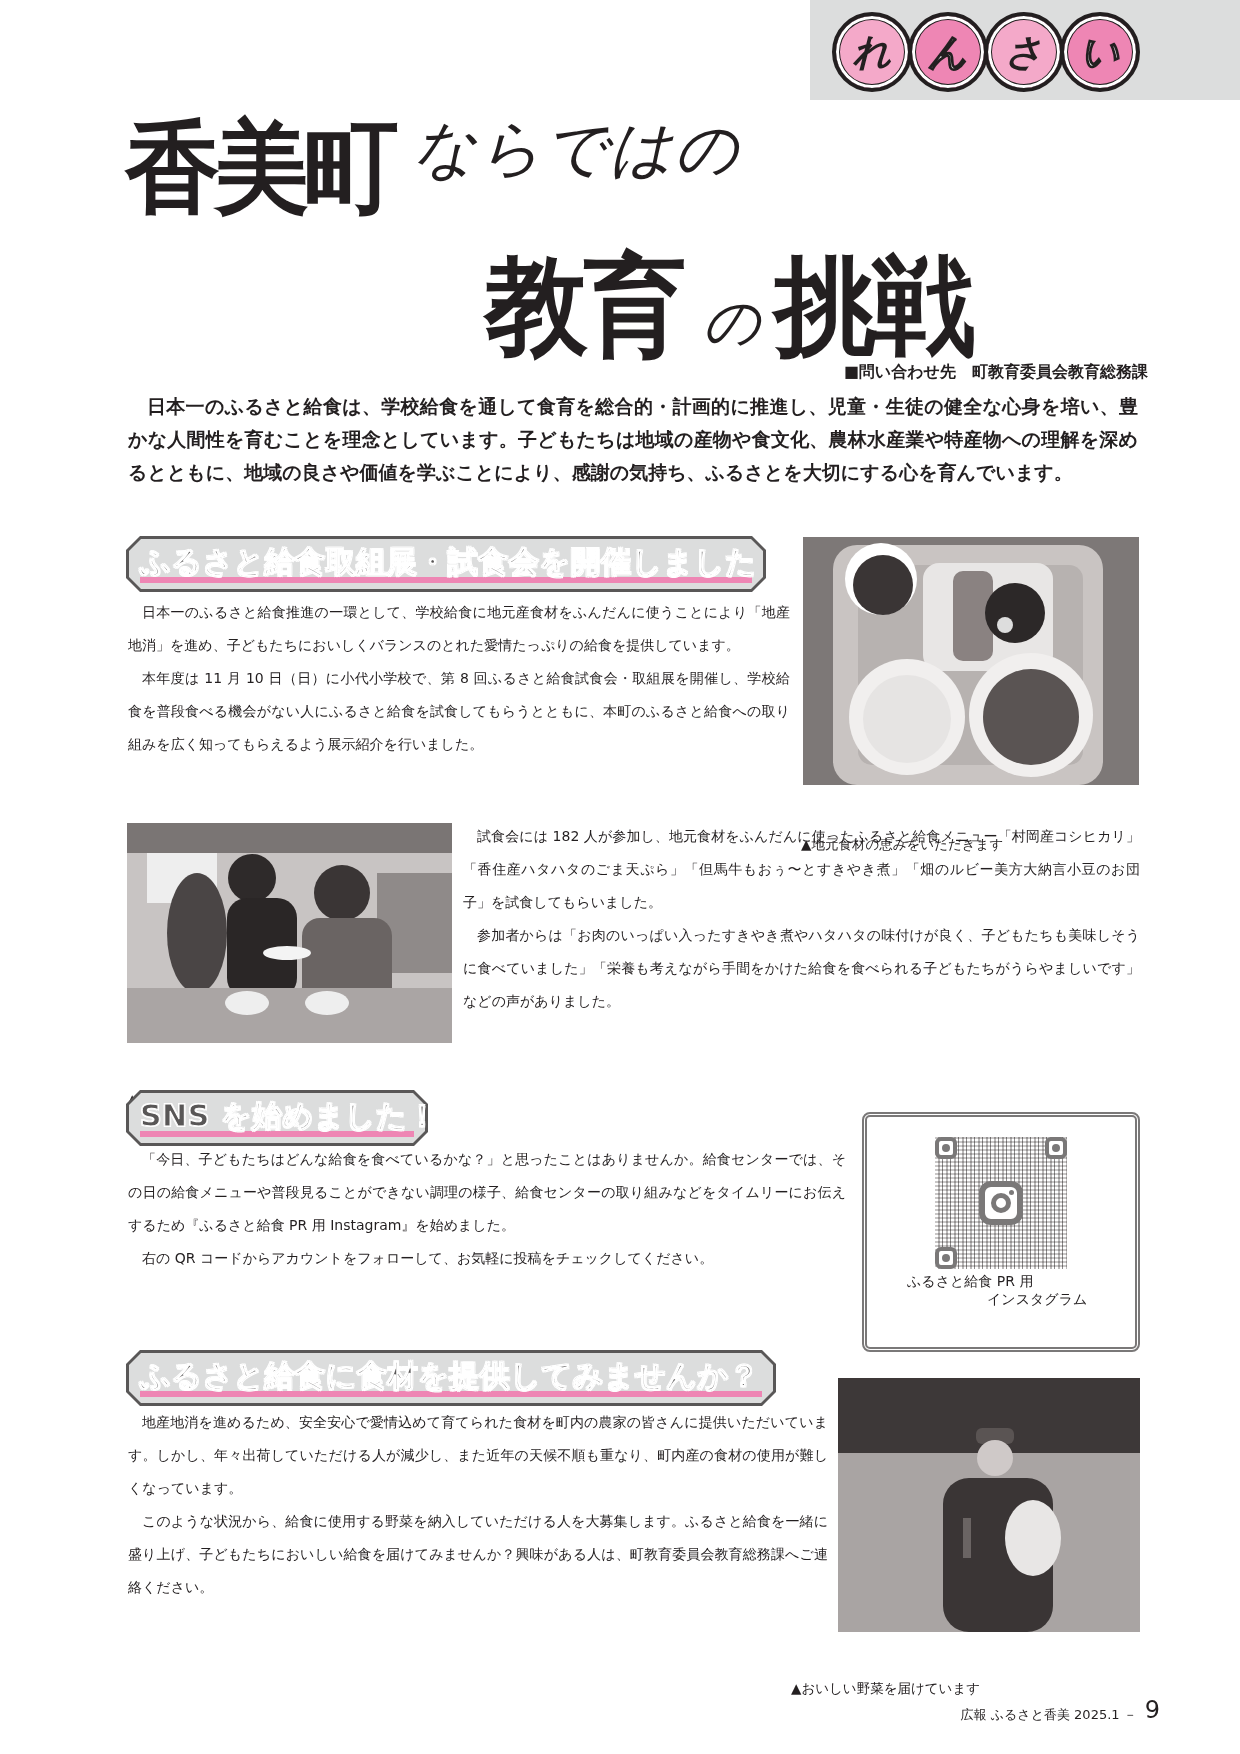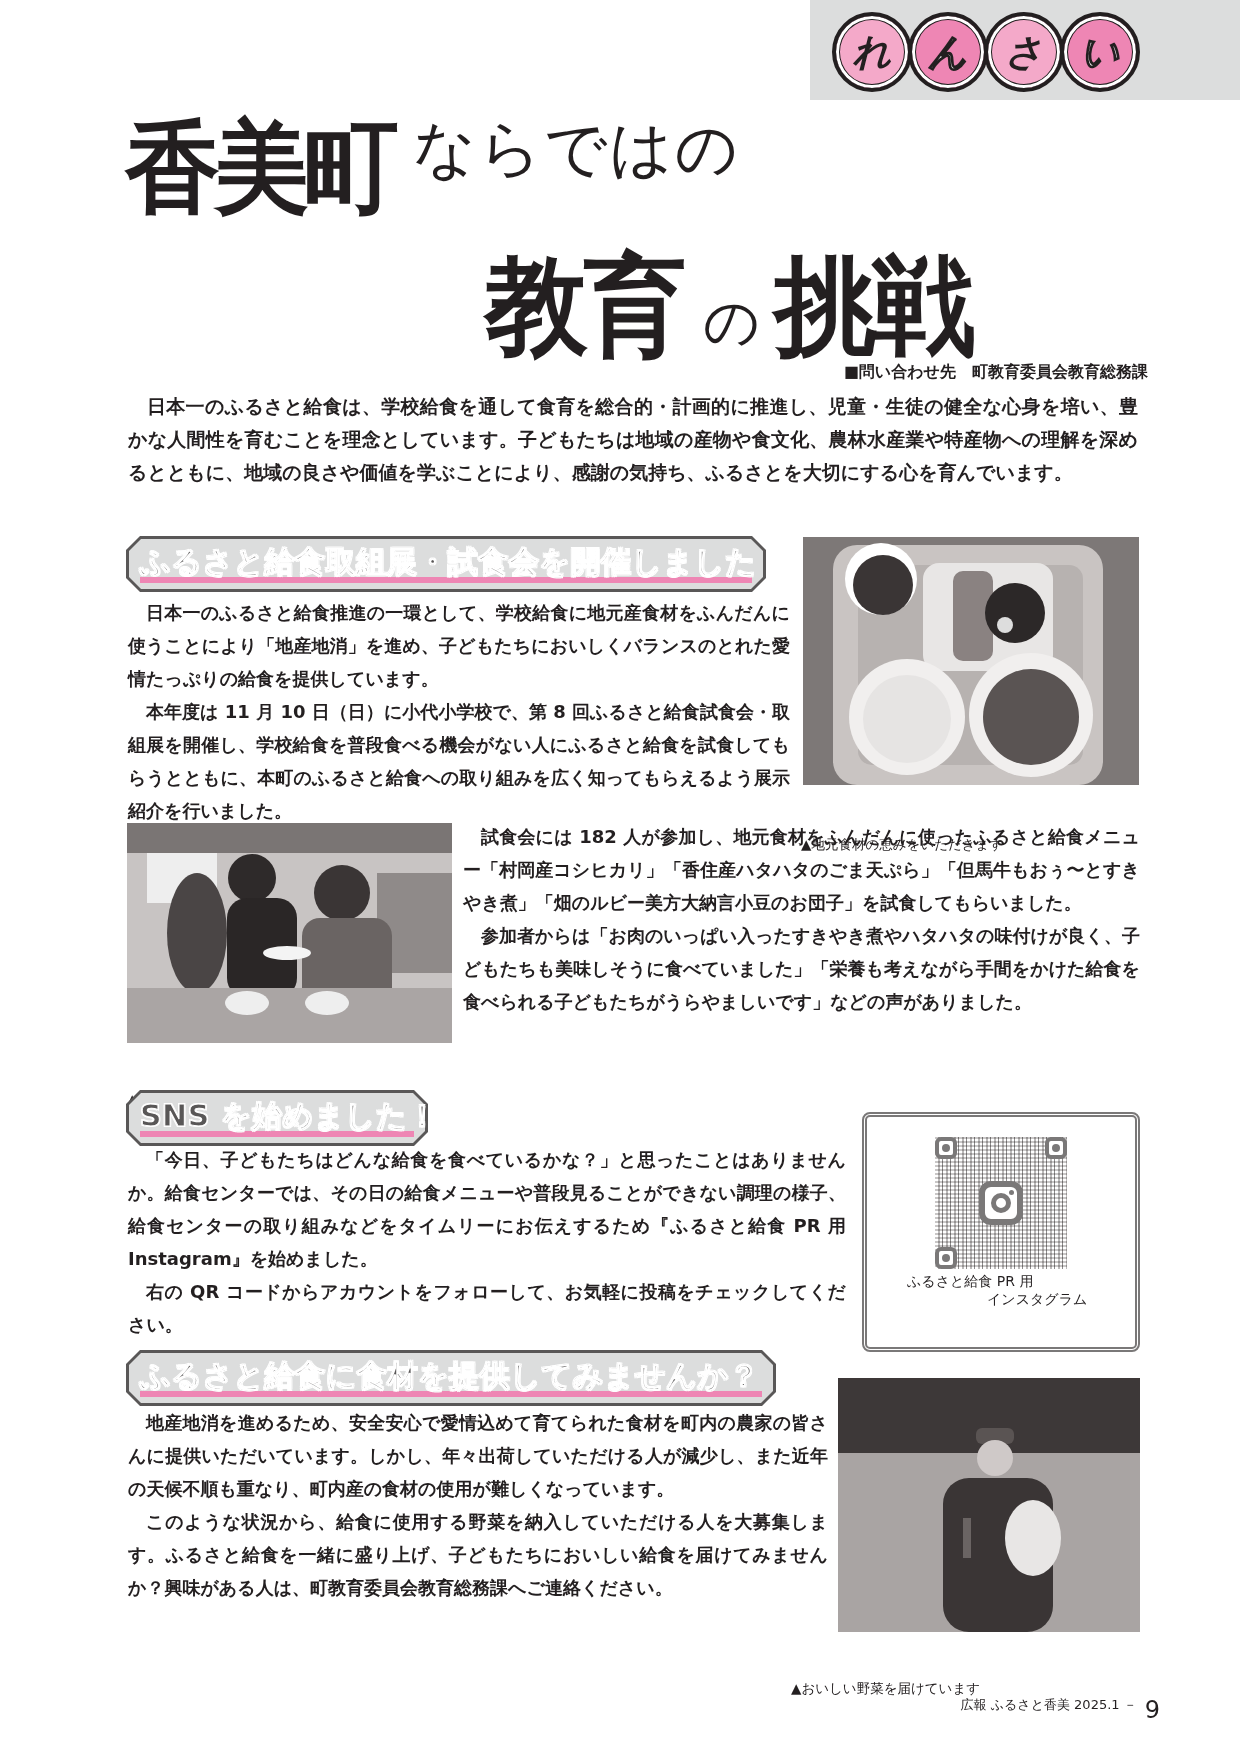--- a/index.html
+++ b/index.html
@@ -26,34 +26,34 @@
 
     
     .title-line1 { position: absolute; left: 125px; top: 118px; height: 110px; display: flex; align-items: flex-start; }
     .title-big {
       font-family: "DejaVu Sans", sans-serif; font-weight: bold;
       font-size: 100px; line-height: 1; letter-spacing: -6px;
       transform: scaleX(0.95); transform-origin: left bottom;
     }
     .title-mid {
       font-family: "DejaVu Sans", sans-serif; font-size: 62px; line-height: 1;
-      margin-left: 6px; margin-bottom: 6px; letter-spacing: 2px;
+      margin-left: 6px; margin-bottom: 6px; letter-spacing: 2px; font-style: italic;
     }
     .title-line2 { position: absolute; left: 485px; top: 240px; height: 120px; display: flex; align-items: flex-end; }
     .title-line2 .title-big { font-size: 108px; letter-spacing: -4px; }
     .title-line2 .title-mid { font-size: 56px; margin: 0 12px 10px 10px; }
 
     .contact {
       position: absolute; right: 92px; top: 362px;
       font-family: "DejaVu Sans", sans-serif; font-weight: bold; font-size: 16px;
     }
 
     .para {
-      font-family: "DejaVu Sans", sans-serif; font-size: 18px; line-height: 33px;
-      text-align: justify; text-indent: 1em; font-weight: bold;
+      font-family: "DejaVu Sans", sans-serif; font-size: 14px; line-height: 33px;
+      text-align: justify; text-indent: 1em;
     }
     .para.bold { font-weight: bold; font-size: 19px; font-family: Liberation Serif, serif; }
 
     .intro { position: absolute; left: 128px; top: 390px; width: 1010px; }
     .sec-head-border {
       position: absolute; height: 56px; background: #595757;
       clip-path: polygon(14px 0, calc(100% - 14px) 0, 100% 14px, 100% calc(100% - 14px), calc(100% - 14px) 100%, 14px 100%, 0 calc(100% - 14px), 0 14px);
       padding-left: 12px;
     }
     .sec-head-inner {
@@ -92,21 +92,21 @@
     .insta-icon {
       position: absolute; left: 44px; top: 44px; width: 44px; height: 44px;
       border: 6px solid #7a7878; border-radius: 12px; background: #fff;
     }
     .insta-icon::before { content: ""; position: absolute; left: 6px; top: 6px; width: 20px; height: 20px; border: 5px solid #7a7878; border-radius: 50%; box-sizing: border-box; }
     .insta-icon::after { content: ""; position: absolute; right: 3px; top: 3px; width: 5px; height: 5px; background: #7a7878; border-radius: 50%; }
     .qr-label1 { position: absolute; left: 40px; top: 156px; font-size: 14px; font-family: "DejaVu Sans", sans-serif; }
     .qr-label2 { position: absolute; left: 120px; top: 174px; font-size: 14px; font-family: "DejaVu Sans", sans-serif; }
 
     .footer {
-      position: absolute; right: 80px; top: 1696px; display: flex; align-items: flex-start;
+      position: absolute; right: 80px; top: 1696px; display: flex; align-items: flex-end;
       font-family: "DejaVu Sans", sans-serif; font-size: 13px;
     }
     .footer .pg { font-size: 24px; margin-left: 8px; }
   </style>
 </head>
 <body>
 
 <div class="series-tab">
   <div class="series-badges">
     <div class="badge light">れ</div>

